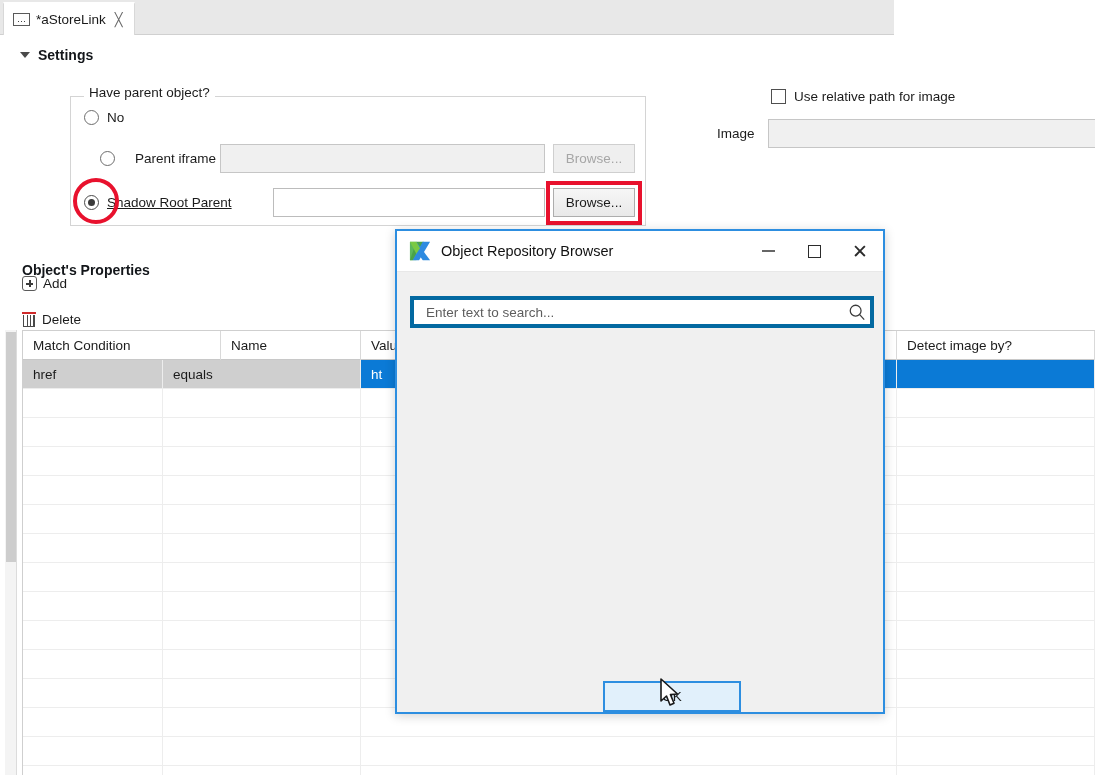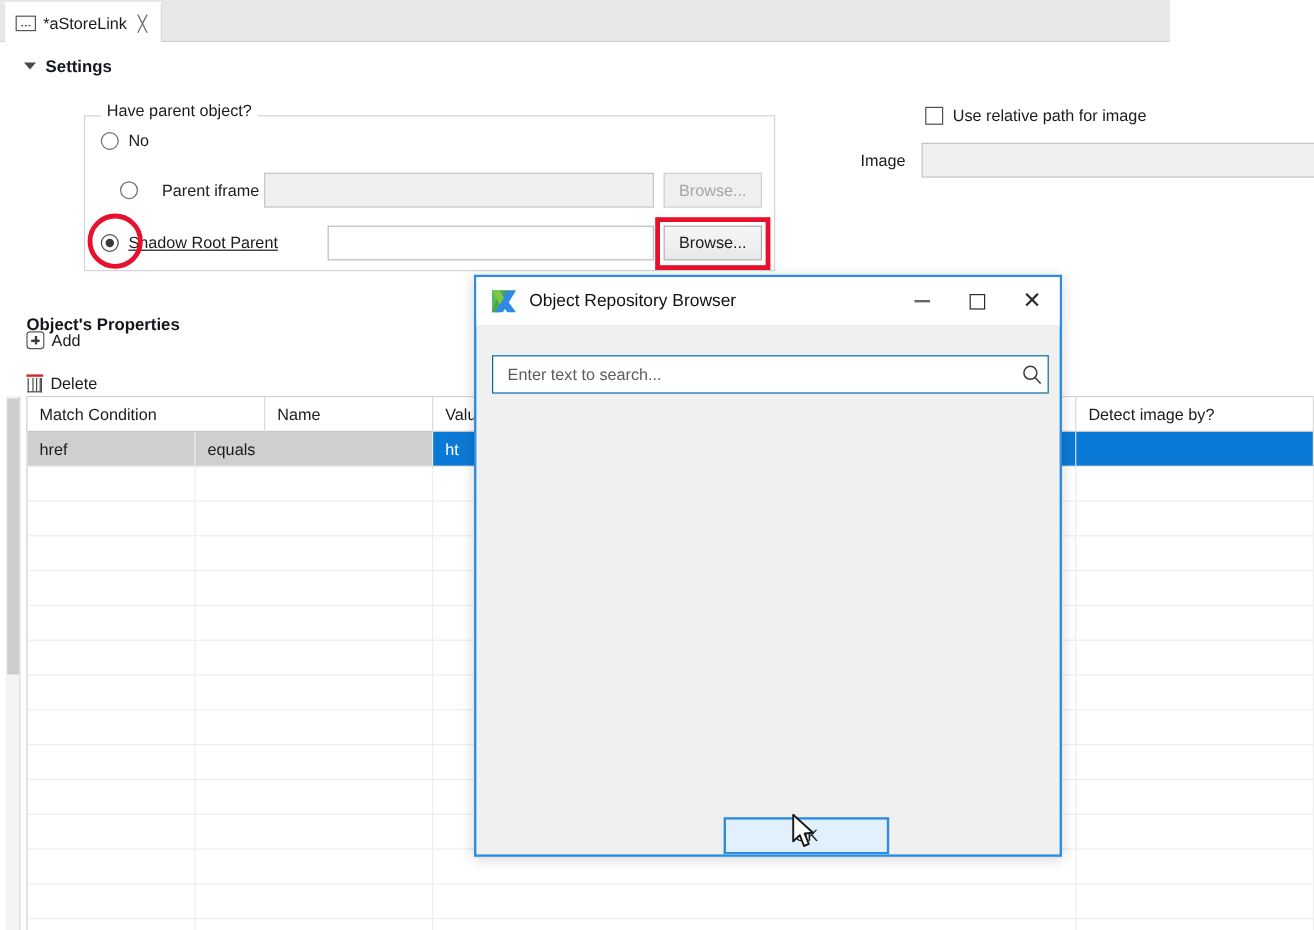--- a/index.html
+++ b/index.html
@@ -9,21 +9,21 @@
     overflow: hidden;
     background: #ffffff;
     font-family: "Liberation Sans", sans-serif;
     font-size: 13px;
     color: #1a1a1a;
   }
   #root { position: relative; width: 1095px; height: 775px; }
 
   
   .tabstrip {
-    position: absolute; left: 0; top: 0; width: 975px; height: 35px;
+    position: absolute; left: 0; top: 0; width: 894px; height: 35px;
     background: #e8e8e8;
     border-bottom: 1px solid #d0d0d0;
   }
   .tab {
     position: absolute; left: 3px; top: 2px; height: 33px;
     display: flex; align-items: center; gap: 6px;
     padding: 0 11px 0 9px;
     background: #ffffff;
     border: 1px solid #d8d8d8; border-bottom: none;
     border-top: 2px solid #ffffff;
@@ -213,21 +213,21 @@
     width: 46px; height: 41px; display: flex; align-items: center; justify-content: center;
     color: #2b2b2b;
   }
   .sys-min { width: 13px; height: 1.5px; background: #666; }
   .sys-max { width: 13px; height: 13px; border: 1.6px solid #2b2b2b; }
   .sys-close { font-size: 19px; line-height: 1; color: #2b2b2b; font-weight: 300; }
 
   .dlg-body { position: relative; height: 442px; }
   .search-wrap {
     position: absolute; left: 13px; top: 24px; width: 464px; height: 32px;
-    background: #ffffff; border: 1px solid #0369a1;
+    background: #ffffff; border: 4px solid #0369a1;
     display: flex; align-items: center; padding: 0 4px 0 10px;
   }
   .search-input {
     flex: 1; border: none; outline: none; background: transparent;
     font-family: "Liberation Sans", sans-serif; font-size: 13.5px; color: #3d3d3d;
   }
   .search-input::placeholder { color: #5d5d5d; opacity: 1; }
   .search-icon { width: 18px; height: 18px; flex: none; }
 
   .tree {

